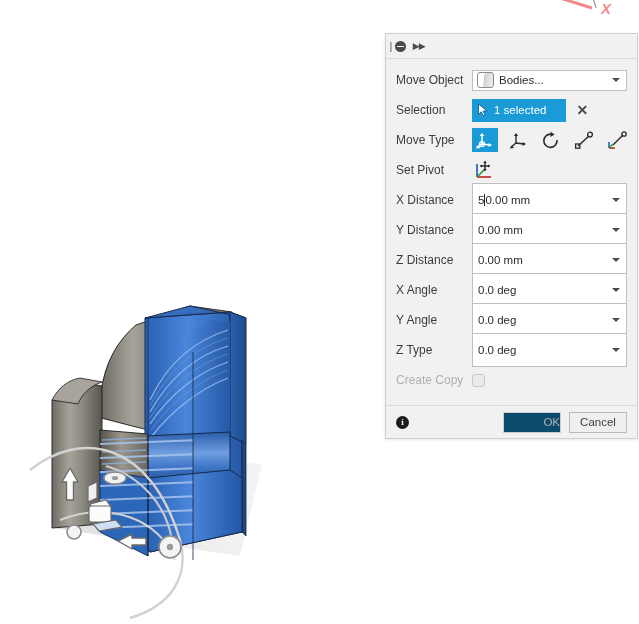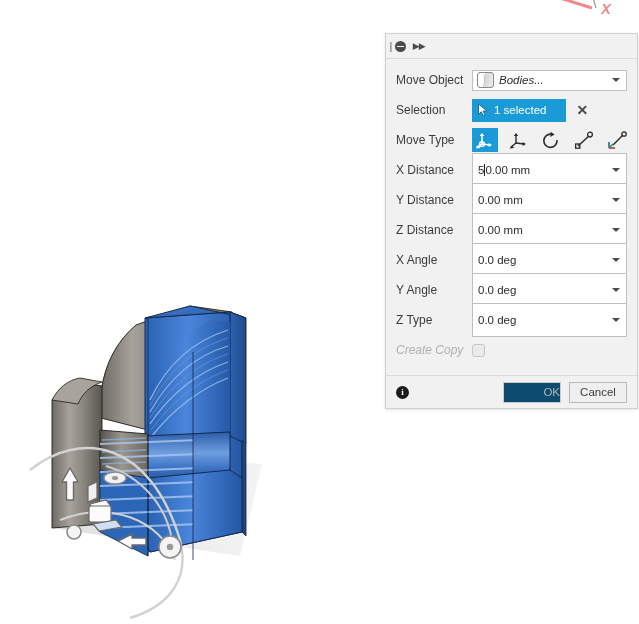--- a/index.html
+++ b/index.html
@@ -44,35 +44,35 @@
   }
   .expand-arrows { color: #4a4a4a; font-size: 9px; letter-spacing: -1px; user-select: none; }
 
   #panel-body { background: #f1f1f1; padding: 6px 0 10px 0; }
 
   .row { display: flex; align-items: center; height: 30px; padding: 0 10px 0 10px; box-sizing: border-box; }
   .row-label {
     width: 76px; flex: 0 0 76px; font-size: 12px; color: #3c3c3c;
     white-space: nowrap; overflow: hidden;
   }
-  .row-label.disabled { color: #b0b0b0; font-style: italic; }
+  .row-label.disabled { color: #b0b0b0; }
   .row-control { flex: 1 1 auto; display: flex; align-items: center; }
 
   
   .combo {
     height: 21px; background: #ffffff; border: 1px solid #bfbfbf;
     display: flex; align-items: center; flex: 1 1 auto; box-sizing: border-box;
     padding-left: 4px; position: relative;
   }
   .combo .caret {
     position: absolute; right: 6px; top: 50%; margin-top: -2px;
     width: 0; height: 0; border-left: 4px solid transparent; border-right: 4px solid transparent;
     border-top: 4px solid #4a4a4a;
   }
-  .combo-text { font-size: 11.5px; color: #2b2b2b; font-style: italic; }
+  .combo-text { font-size: 11.5px; color: #2b2b2b; }
 
   .body-icon {
     width: 15px; height: 14px; margin-right: 5px; flex: 0 0 auto;
     border: 1px solid #8a8a8a; border-radius: 3px;
     background: linear-gradient(100deg, #ffffff 0%, #ffffff 42%, #d6d6d6 44%, #eeeeee 100%);
     position: relative;
   }
   .body-icon::before {
     content: ""; position: absolute; left: 2px; top: 1px; width: 4px; height: 10px;
     border-right: 1px solid #c3c3c3; border-radius: 40%;
@@ -382,20 +382,40 @@
                 <line x1="2" y1="17" x2="2" y2="11" stroke="#2a5fb0" stroke-width="1.6"></line>
                 <line x1="2" y1="17" x2="8" y2="17" stroke="#c03030" stroke-width="1.6"></line>
                 <line x1="2" y1="17" x2="6" y2="13" stroke="#2d9b3e" stroke-width="1.6"></line>
               </svg>
             </div>
 
           </div>
         </div>
       </div>
 
+      <div class="row">
+        <div class="row-label">Set Pivot</div>
+        <div class="row-control">
+          <div class="mt-btn">
+            <svg width="22" height="20" viewBox="0 0 22 20">
+              <line x1="3" y1="17" x2="3" y2="4" stroke="#2a5fb0" stroke-width="1.7"></line>
+              <line x1="3" y1="17" x2="17" y2="17" stroke="#c03030" stroke-width="1.7"></line>
+              <line x1="3" y1="17" x2="11" y2="9" stroke="#2d9b3e" stroke-width="1.7"></line>
+              <g stroke="#1b1b1b" stroke-width="1.3" fill="none">
+                <path d="M11,2 L11,10"></path>
+                  <path d="M7,6 L15,6"></path>
+              </g>
+              <path d="M11,0.6 L12.6,3 L9.4,3 Z" fill="#1b1b1b"></path>
+              <path d="M11,11.4 L12.6,9 L9.4,9 Z" fill="#1b1b1b"></path>
+              <path d="M5.6,6 L8,4.4 L8,7.6 Z" fill="#1b1b1b"></path>
+              <path d="M16.4,6 L14,4.4 L14,7.6 Z" fill="#1b1b1b"></path>
+            </svg>
+          </div>
+        </div>
+      </div>
 
       <div class="row">
         <div class="row-label">X Distance</div>
         <div class="row-control">
           <div class="txtfield">
             <span class="val"><span>5</span><span class="caret-bar"></span><span>0.00 mm</span></span>
             <span class="caret-tri"></span>
           </div>
         </div>
       </div>

